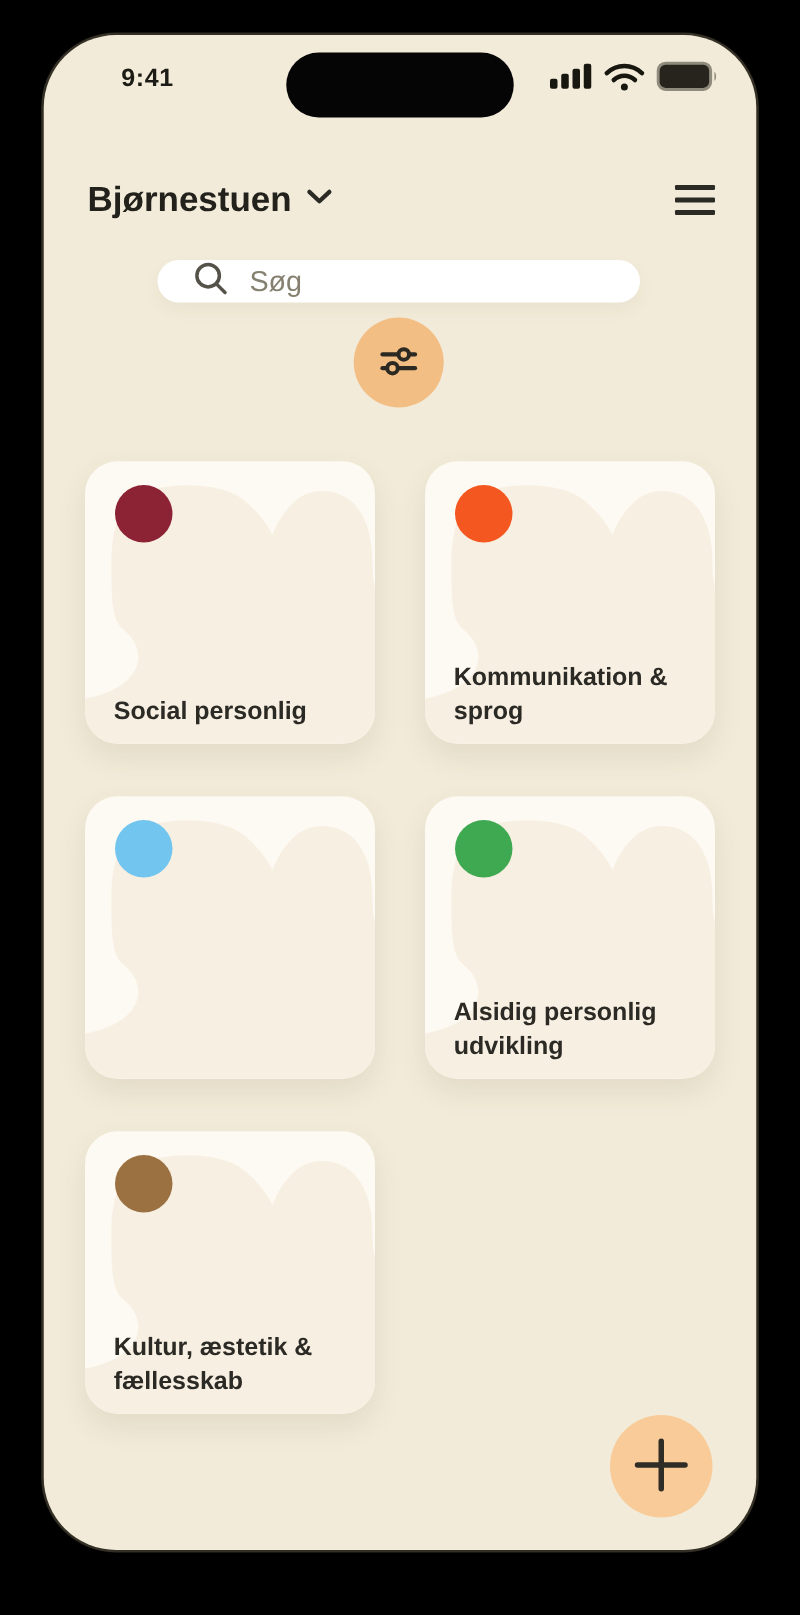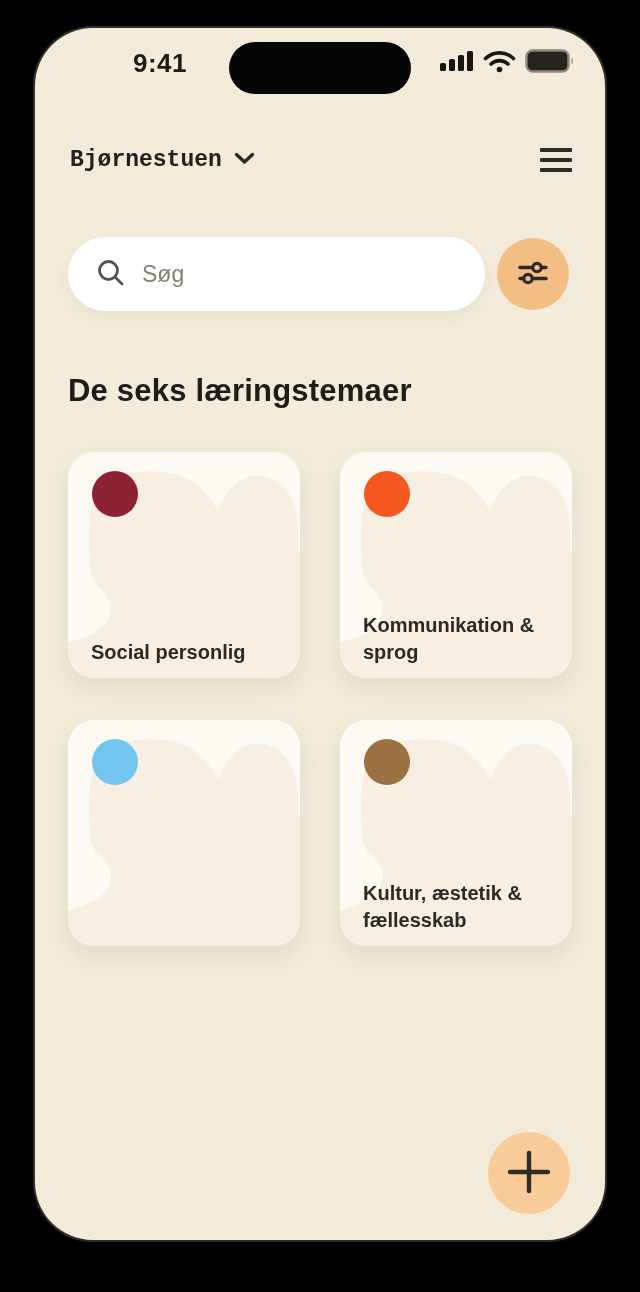--- a/index.html
+++ b/index.html
@@ -26,41 +26,42 @@
     border-radius:58px;
     overflow:hidden;
     box-shadow:0 0 0 2px rgba(92,86,66,.55);
   }
   
   .statusbar{
     position:relative;height:56px;
     display:flex;align-items:center;justify-content:space-between;
     padding:14px 30px 0 62px;
   }
-  .time{font-size:26px;font-weight:700;color:#1d1b15;letter-spacing:.5px;width:90px;text-align:right;}
+  .time{font-size:20px;font-weight:700;color:#1d1b15;letter-spacing:.5px;width:90px;text-align:left;}
   .island{
     position:absolute;left:50%;transform:translateX(-50%);top:14px;
     width:182px;height:52px;border-radius:26px;background:#050505;
   }
   .sicons{display:flex;align-items:center;gap:9px;}
   
   .header{
     margin-top:60px;
     display:flex;align-items:center;justify-content:space-between;
     padding:0 33px 0 35px;height:32px;
   }
   .group{display:flex;align-items:center;gap:12px;cursor:pointer;}
-  .group-name{font-size:23px;font-weight:600;color:var(--text-dark);font-family:Liberation Mono, monospace;}
+  .group-name{font-size:28px;font-weight:600;color:var(--text-dark);}
   .hamburger{display:flex;flex-direction:column;gap:6px;width:32px;cursor:pointer;padding:2px 0;}
   .hamburger span{height:4px;border-radius:1px;background:var(--icon-dark);}
   
   .search-row{
-    margin-top:61px;
+    margin-top:32px;
     display:flex;align-items:center;gap:12px;
     padding:0 36px 0 33px;
+    flex-direction:column;
   }
   .search-pill{
     flex:1;height:74px;border-radius:37px;background:#fff;
     display:flex;align-items:center;gap:17px;padding:0 16px 0 28px;
     box-shadow:0 6px 14px rgba(90,75,45,.05);
   }
   .search-input{
     flex:1;border:none;outline:none;background:transparent;
     font-size:23px;color:var(--text-dark);
     font-family:"Liberation Sans","DejaVu Sans",sans-serif;
@@ -167,21 +168,20 @@
         <svg width="34" height="32" viewBox="0 0 34 32" fill="none">
           <path d="M4 10.5H30" stroke="#2b2921" stroke-width="3.4" stroke-linecap="round"></path>
           <circle cx="21" cy="10.5" r="4.2" stroke="#2b2921" stroke-width="3.2" fill="#f2be83"></circle>
           <path d="M4 21.5H30" stroke="#2b2921" stroke-width="3.4" stroke-linecap="round"></path>
           <circle cx="12" cy="21.5" r="4.2" stroke="#2b2921" stroke-width="3.2" fill="#f2be83"></circle>
         </svg>
       </span>
     </button>
   </div>
 
-  <h1 class="section-title">De seks læringstemaer</h1>
 
   <div class="grid">
   <div class="card">
     <svg class="cloud" viewBox="0 0 232 226" preserveAspectRatio="none">
       <path fill="#f8efe3" d="M0,226 L0,190
         C14,187 33,181 40,167
         C46,155 41,143 31,135
         C23,128 21,118 21,84
         C21,52 28,30 52,23
         C79,16 112,19 127,31
@@ -226,20 +226,38 @@
         C138,40 145,49 150,59
         C154,48 160,39 169,31
         C184,19 206,23 217,36
         C226,47 230,62 230,82
         C230,91 231,97 232,101
         L232,226 Z"></path>
     </svg>
     <span class="dot" style="background: rgb(114, 197, 238);"></span>
   </div>
 
+  <div class="card">
+    <svg class="cloud" viewBox="0 0 232 226" preserveAspectRatio="none">
+      <path fill="#f8efe3" d="M0,226 L0,190
+        C14,187 33,181 40,167
+        C46,155 41,143 31,135
+        C23,128 21,118 21,84
+        C21,52 28,30 52,23
+        C79,16 112,19 127,31
+        C138,40 145,49 150,59
+        C154,48 160,39 169,31
+        C184,19 206,23 217,36
+        C226,47 230,62 230,82
+        C230,91 231,97 232,101
+        L232,226 Z"></path>
+    </svg>
+    <span class="dot" style="background: rgb(63, 169, 82);"></span>
+    <div class="card-label">Alsidig personlig udvikling</div>
+  </div>
 
 
   <div class="card">
     <svg class="cloud" viewBox="0 0 232 226" preserveAspectRatio="none">
       <path fill="#f8efe3" d="M0,226 L0,190
         C14,187 33,181 40,167
         C46,155 41,143 31,135
         C23,128 21,118 21,84
         C21,52 28,30 52,23
         C79,16 112,19 127,31

